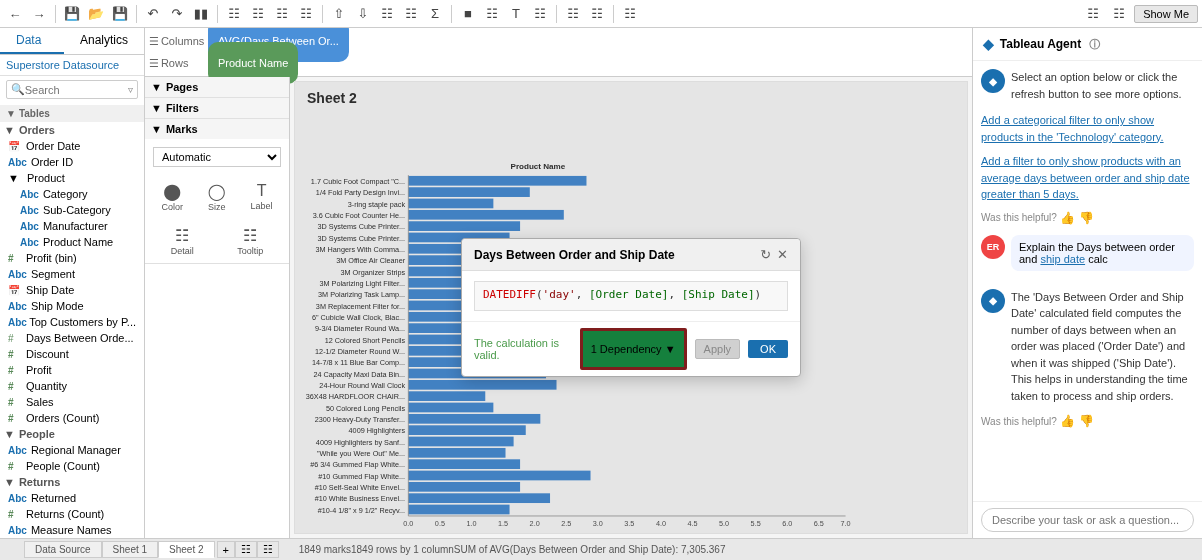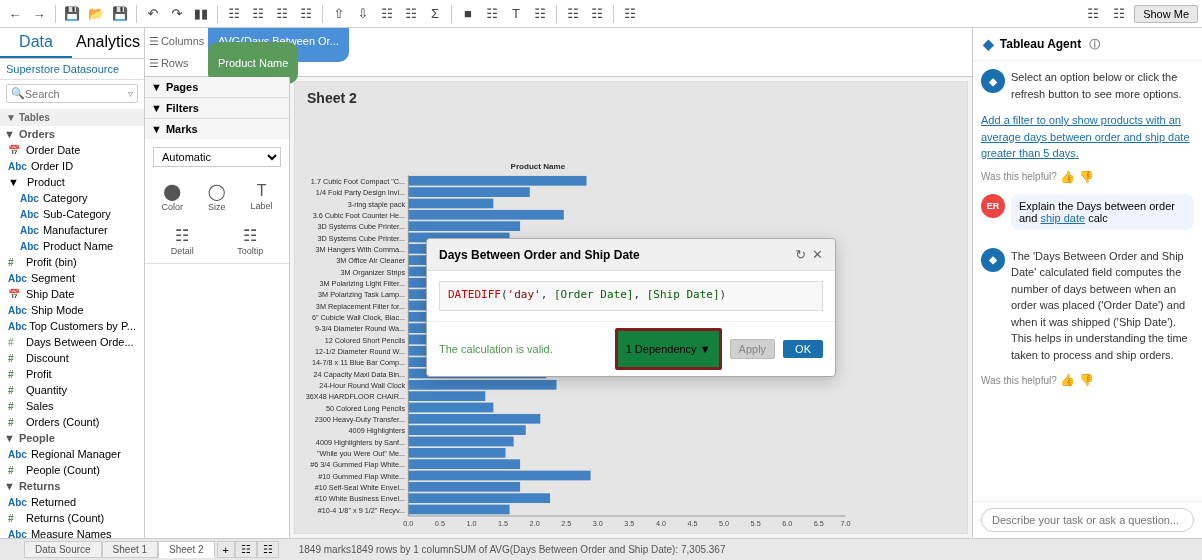--- a/index.html
+++ b/index.html
@@ -12,21 +12,21 @@
     .toolbar-right { margin-left: auto; display: flex; align-items: center; gap: 4px; }
     .show-me-btn { background: #e8e8e8; border: 1px solid #bbb; padding: 2px 8px; font-size: 11px; cursor: pointer; border-radius: 2px; }
 
     
     .main-layout { display: flex; flex: 1; overflow: hidden; }
 
     
     .sidebar { width: 145px; background: #fff; border-right: 1px solid #ccc; display: flex; flex-direction: column; overflow-y: auto; flex-shrink: 0; }
     .sidebar-section { border-bottom: 1px solid #e0e0e0; }
     .sidebar-tabs { display: flex; border-bottom: 1px solid #ccc; }
-    .sidebar-tab { flex: 1; text-align: center; padding: 5px 2px; font-size: 16px; cursor: pointer; border-bottom: 2px solid transparent; }
+    .sidebar-tab { flex: 1; text-align: left; padding: 5px 16px; font-size: 12px; cursor: pointer; border-bottom: 2px solid transparent; }
     .sidebar-tab.active { border-bottom: 2px solid #1a6faf; color: #1a6faf; }
     .sidebar-datasource { padding: 4px 6px; font-size: 11px; color: #1a6faf; cursor: pointer; display: flex; align-items: center; gap: 3px; }
     .search-box { margin: 4px 6px; display: flex; align-items: center; border: 1px solid #ccc; border-radius: 2px; padding: 2px 4px; }
     .search-box input { border: none; outline: none; font-size: 11px; width: 100%; }
     .field-list { padding: 2px 0; }
     .field-item { padding: 2px 8px; font-size: 11px; cursor: pointer; display: flex; align-items: center; gap: 4px; white-space: nowrap; overflow: hidden; text-overflow: ellipsis; }
     .field-item.category { font-weight: bold; color: #555; padding-left: 4px; }
     .field-abc { color: #1a6faf; font-size: 10px; font-weight: bold; min-width: 14px; }
     .field-hash { color: #5a8a5a; font-size: 10px; font-weight: bold; min-width: 14px; }
     .field-cal { color: #5a8a5a; font-size: 10px; min-width: 14px; }
@@ -66,21 +66,21 @@
     .agent-link { color: #1a6faf; cursor: pointer; text-decoration: underline; }
     .helpful-row { display: flex; align-items: center; gap: 4px; font-size: 10px; color: #888; margin-top: 4px; }
     .helpful-btn { cursor: pointer; font-size: 12px; }
     .user-msg { background: #f0f4ff; border-radius: 8px; padding: 6px 8px; font-size: 11px; margin-bottom: 8px; }
     .agent-input { border-top: 1px solid #eee; padding: 6px 8px; }
     .agent-input input { width: 100%; border: 1px solid #ccc; border-radius: 12px; padding: 5px 10px; font-size: 11px; outline: none; }
     .er-badge { background: #ef4444; width: 24px; height: 24px; border-radius: 50%; display: flex; align-items: center; justify-content: center; font-size: 9px; font-weight: bold; color: #fff; flex-shrink: 0; }
 
     
     .dialog-overlay { position: absolute; top: 0; left: 0; right: 0; bottom: 0; background: rgba(0,0,0,0.1); display: flex; align-items: center; justify-content: center; z-index: 100; }
-    .dialog { background: #fff; border: 1px solid #aaa; border-radius: 4px; width: 410px; box-shadow: 0 4px 16px rgba(0,0,0,0.2); }
+    .dialog { background: #fff; border: 1px solid #aaa; border-radius: 4px; width: 340px; box-shadow: 0 4px 16px rgba(0,0,0,0.2); }
     .dialog-header { display: flex; align-items: center; justify-content: space-between; padding: 8px 12px; background: #f0f0f0; border-bottom: 1px solid #ddd; border-radius: 4px 4px 0 0; }
     .dialog-title { font-size: 12px; font-weight: bold; }
     .dialog-icons { display: flex; gap: 6px; align-items: center; }
     .dialog-icon-btn { cursor: pointer; font-size: 13px; color: #666; }
     .dialog-body { padding: 10px 12px; }
     .dialog-formula { background: #f8f8f8; border: 1px solid #ddd; padding: 6px 8px; font-family: monospace; font-size: 11px; min-height: 30px; color: #333; }
     .dialog-footer { display: flex; align-items: center; padding: 6px 12px; border-top: 1px solid #eee; gap: 8px; }
     .valid-text { color: #4a9a4a; font-size: 11px; flex: 1; }
     .dep-btn { background: #15803d; border: 3px solid #7f1d1d; padding: 12px 8px; font-size: 11px; cursor: pointer; border-radius: 2px; }
     .apply-btn { background: #d0d0d0; border: 1px solid #bbb; padding: 3px 8px; font-size: 11px; cursor: pointer; border-radius: 2px; color: #888; text-align: center; }
@@ -431,20 +431,23 @@
       <span style="font-size:11px;color:#888;margin-left:2px;">ⓘ</span>
     </div>
     <div class="agent-body">
 
       <div class="agent-msg-with-icon">
         <div class="agent-avatar avatar-blue" style="background:#1a6faf;">◆</div>
         <div class="agent-text">Select an option below or click the refresh button to see more options.</div>
       </div>
 
       <div class="agent-text" style="margin-bottom:8px;cursor:pointer;">
+        <span class="agent-link">Add a categorical filter to only show products in the 'Technology' category.</span>
+      </div>
+      <div class="agent-text" style="margin-bottom:8px;cursor:pointer;">
         <span class="agent-link">Add a filter to only show products with an average days between order and ship date greater than 5 days.</span>
       </div>
 
       <div class="helpful-row">
         <span>Was this helpful?</span>
         <span class="helpful-btn">👍</span>
         <span class="helpful-btn">👎</span>
       </div>
 
       <div style="height:10px;"></div>

